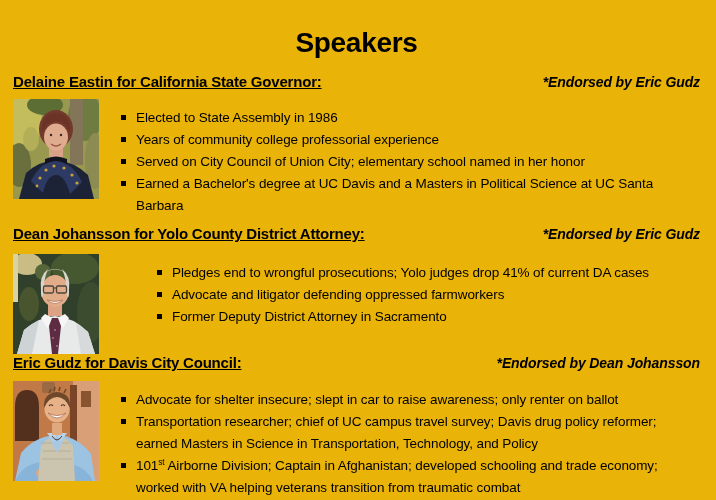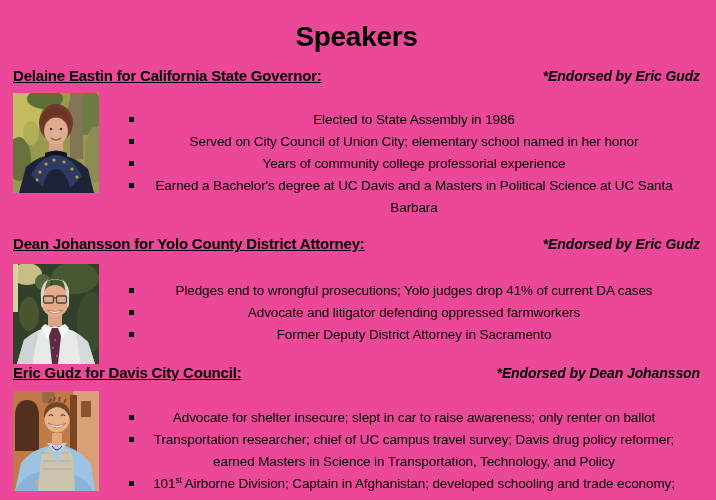--- a/index.html
+++ b/index.html
@@ -1,21 +1,21 @@
 <!DOCTYPE html>
 <html><head>
 <meta charset="utf-8">
 <style>
   html,body { margin:0; padding:0; background:#ffffff; }
   .page {
     position:relative;
     width:716px; height:500px;
     box-sizing:border-box;
-    padding:21px 16px 0 13px;
-    background:#ec4899;
+    padding:27px 16px 0 13px;
+    background:#eab308;
     color:#000000;
     font-family:"Liberation Sans", sans-serif;
     overflow:hidden;
   }
   .title {
     margin:0;
     text-align:center;
     font-size:28px;
     font-weight:bold;
     line-height:32px;
@@ -38,34 +38,33 @@
   }
   .endorse {
     font-size:14px;
     font-weight:bold;
     font-style:italic;
     letter-spacing:-0.1px;
     white-space:nowrap;
   }
   .content { display:flex; align-items:flex-start; }
   .content.c1 { margin-top:9px; }
-  .content.c2 { margin-top:12px; }
+  .content.c2 { margin-top:12px;gap:36px; }
   .content.c3 { margin-top:10px; }
   .photo {
     width:86px; height:100px;
     flex:0 0 86px;
     margin-right:14px;
     display:block;
   }
   ul.bullets {
     list-style:none;
-    margin:16px; padding:0;
+    margin:8px; padding:0;
     flex:1;
     max-width:566px;
-    text-align:center;
   }
   li.bullet {
     display:flex;
     font-size:13.5px;
     line-height:22px;
     letter-spacing:-0.1px;
   }
   .marker {
     width:5px; height:5px;
     background:#000000;
@@ -114,25 +113,25 @@
       <circle cx="48" cy="36" r="1.2" fill="#3a2a22"></circle>
       <path d="M38,45 Q43,49 48,45" stroke="#a05a4a" stroke-width="1.4" fill="none"></path>
     </svg>
     <ul class="bullets">
       <li class="bullet">
         <span class="marker"></span>
         <span class="btext">Elected to State Assembly in 1986</span>
       </li>
       <li class="bullet">
         <span class="marker"></span>
+        <span class="btext">Years of community college professorial experience</span>
+      </li>
+      <li class="bullet">
+        <span class="marker"></span>
         <span class="btext">Served on City Council of Union City; elementary school named in her honor</span>
-      </li>
-      <li class="bullet">
-        <span class="marker"></span>
-        <span class="btext">Years of community college professorial experience</span>
       </li>
       <li class="bullet">
         <span class="marker"></span>
         <span class="btext">Earned a Bachelor's degree at UC Davis and a Masters in Political Science at UC Santa Barbara</span>
       </li>
     </ul>
   </div>
 
   <div class="sec-header s2">
     <span class="heading">Dean Johansson for Yolo County District Attorney:</span>

